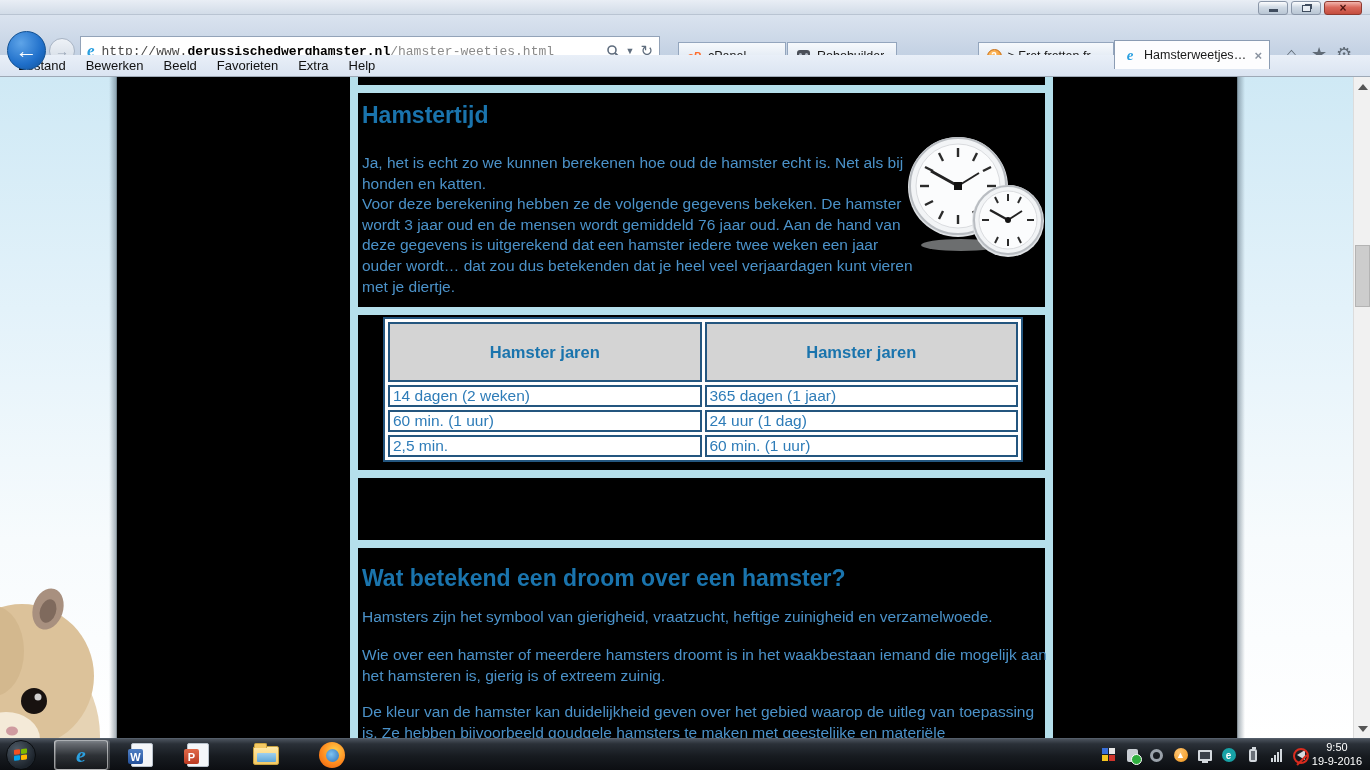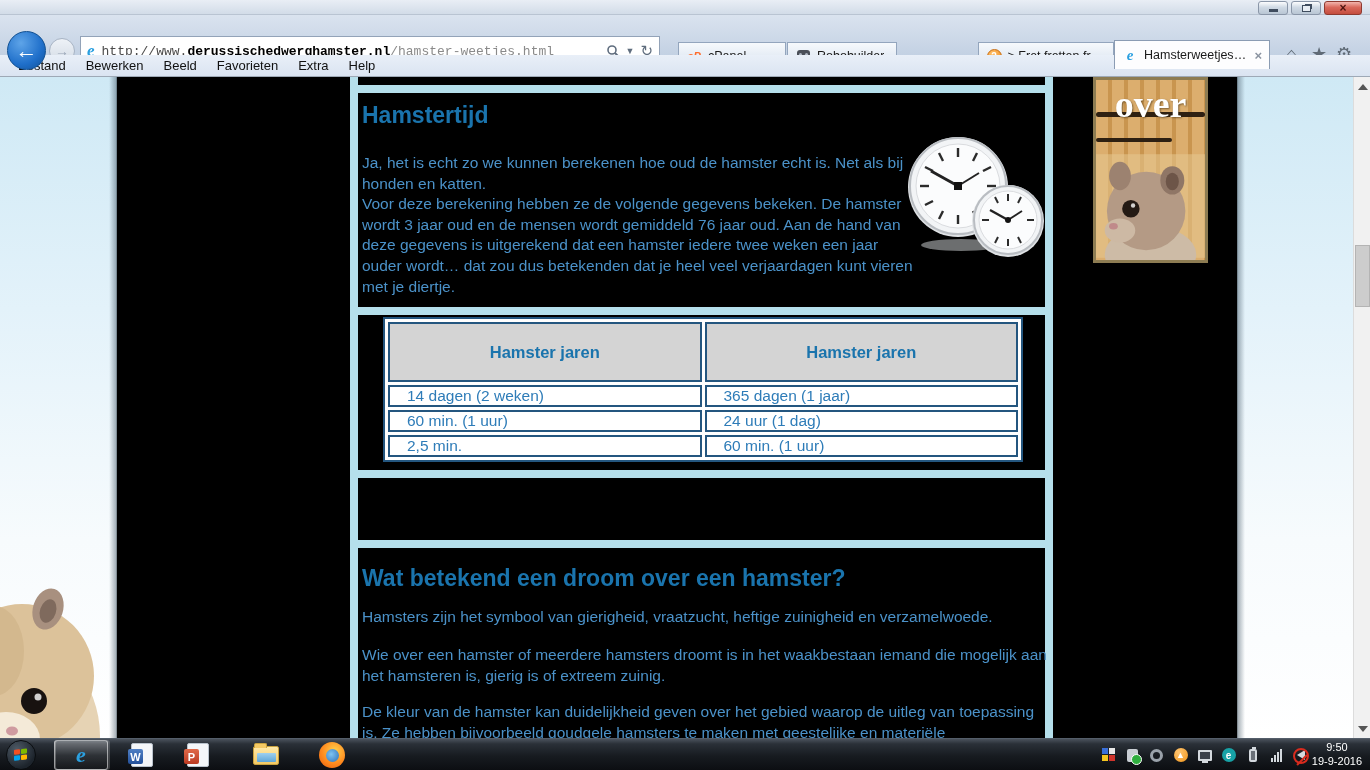--- a/index.html
+++ b/index.html
@@ -73,21 +73,21 @@
   .hbar { position:absolute; left:350px; width:703px; height:8px; background:#b5dfeb; }
 
   .h1 { position:absolute; left:362px; font-size:23px; font-weight:bold; color:#1a74ad; }
   .body-text { position:absolute; left:362px; font-size:15.5px; line-height:1.33; color:#4b92c9; }
 
   table.conv { position:absolute; left:383px; top:240px; width:640px;
     border-collapse:separate; border-spacing:3px; background:#fff; border:2px solid #24567f; }
   table.conv th { width:50%; height:60px; background:#d4d4d4; border:2px solid #24567f;
     font-size:16.5px; font-weight:bold; color:#1a74ad; text-align:center;margin-left:16px; }
   table.conv td { height:19px; border:2px solid #24567f; font-size:15.5px; color:#2e7cb8;
-    text-align:left; padding:0 17px; white-space:nowrap; }
+    text-align:left; padding:0 3px; white-space:nowrap; }
 
   .over-banner { position:absolute; left:1093px; top:0; width:115px; height:186px;
     border:3px solid #8d7c52; overflow:hidden;
     background:repeating-linear-gradient(90deg,#dcae6e 0 12px,#c9954f 12px 16px); }
   .over-crack { position:absolute; left:0; width:100%; height:5px; background:#2e2012; border-radius:3px; }
   .over-word { position:absolute; left:0; top:2px; width:100%; text-align:center;
     font-family:"Liberation Serif", serif; font-weight:bold; font-size:38px; color:#fff;
     text-shadow:1px 1px 2px rgba(60,40,10,.6); }
   .over-ham { position:absolute; left:0; bottom:0; width:109px; height:108px; }
 
@@ -319,37 +319,20 @@
         <td>60 min. (1 uur)</td>
       </tr>
     </tbody>
       </table>
 
     <div class="h1" style="top:488px;">Wat betekend een droom over een hamster?</div>
     <div class="body-text" style="top:568px; width:690px;">Wie over een hamster of meerdere hamsters droomt is in het waakbestaan iemand die mogelijk aan het hamsteren is, gierig is of extreem zuinig.</div>
     <div class="body-text" style="top:530px; width:690px;">Hamsters zijn het symbool van gierigheid, vraatzucht, heftige zuinigheid en verzamelwoede.</div>
     <div class="body-text" style="top:625px; width:690px;">De kleur van de hamster kan duidelijkheid geven over het gebied waarop de uitleg van toepassing is. Ze hebben bijvoorbeeld goudgele hamsters te maken met geestelijke en materiële</div>
 
-    <div class="over-banner">
-      <div class="over-crack" style="top:32px;"></div>
-      <div class="over-crack" style="top:58px; height:4px; width:70%;"></div>
-      <div class="over-word">over</div>
-      <svg class="over-ham" viewBox="0 0 100 95">
-        <rect x="0" y="0" width="100" height="95" fill="#e6c891" opacity="0.55"></rect>
-        <ellipse cx="50" cy="92" rx="42" ry="26" fill="#cdbba6"></ellipse>
-        <circle cx="46" cy="52" r="36" fill="#b49a85"></circle>
-        <ellipse cx="22" cy="20" rx="10" ry="13" fill="#9c8270"></ellipse>
-        <ellipse cx="70" cy="24" rx="11" ry="13" fill="#8f7666"></ellipse>
-        <ellipse cx="70" cy="25" rx="6" ry="8" fill="#6d5548"></ellipse>
-        <circle cx="32" cy="50" r="8" fill="#241a14"></circle>
-        <circle cx="34" cy="47" r="2" fill="#fff" opacity="0.8"></circle>
-        <ellipse cx="22" cy="70" rx="14" ry="11" fill="#cdb9a4"></ellipse>
-        <ellipse cx="16" cy="66" rx="4" ry="3" fill="#c08a8a"></ellipse>
-      </svg>
-    </div>
 
     <div class="sb">
       <div class="sb-btn sb-up">
           <span class="chev-up"></span>
         </div>
       <div class="sb-thumb"></div>
       <div class="sb-btn sb-down">
           <span class="chev-down"></span>
         </div>
     </div>

